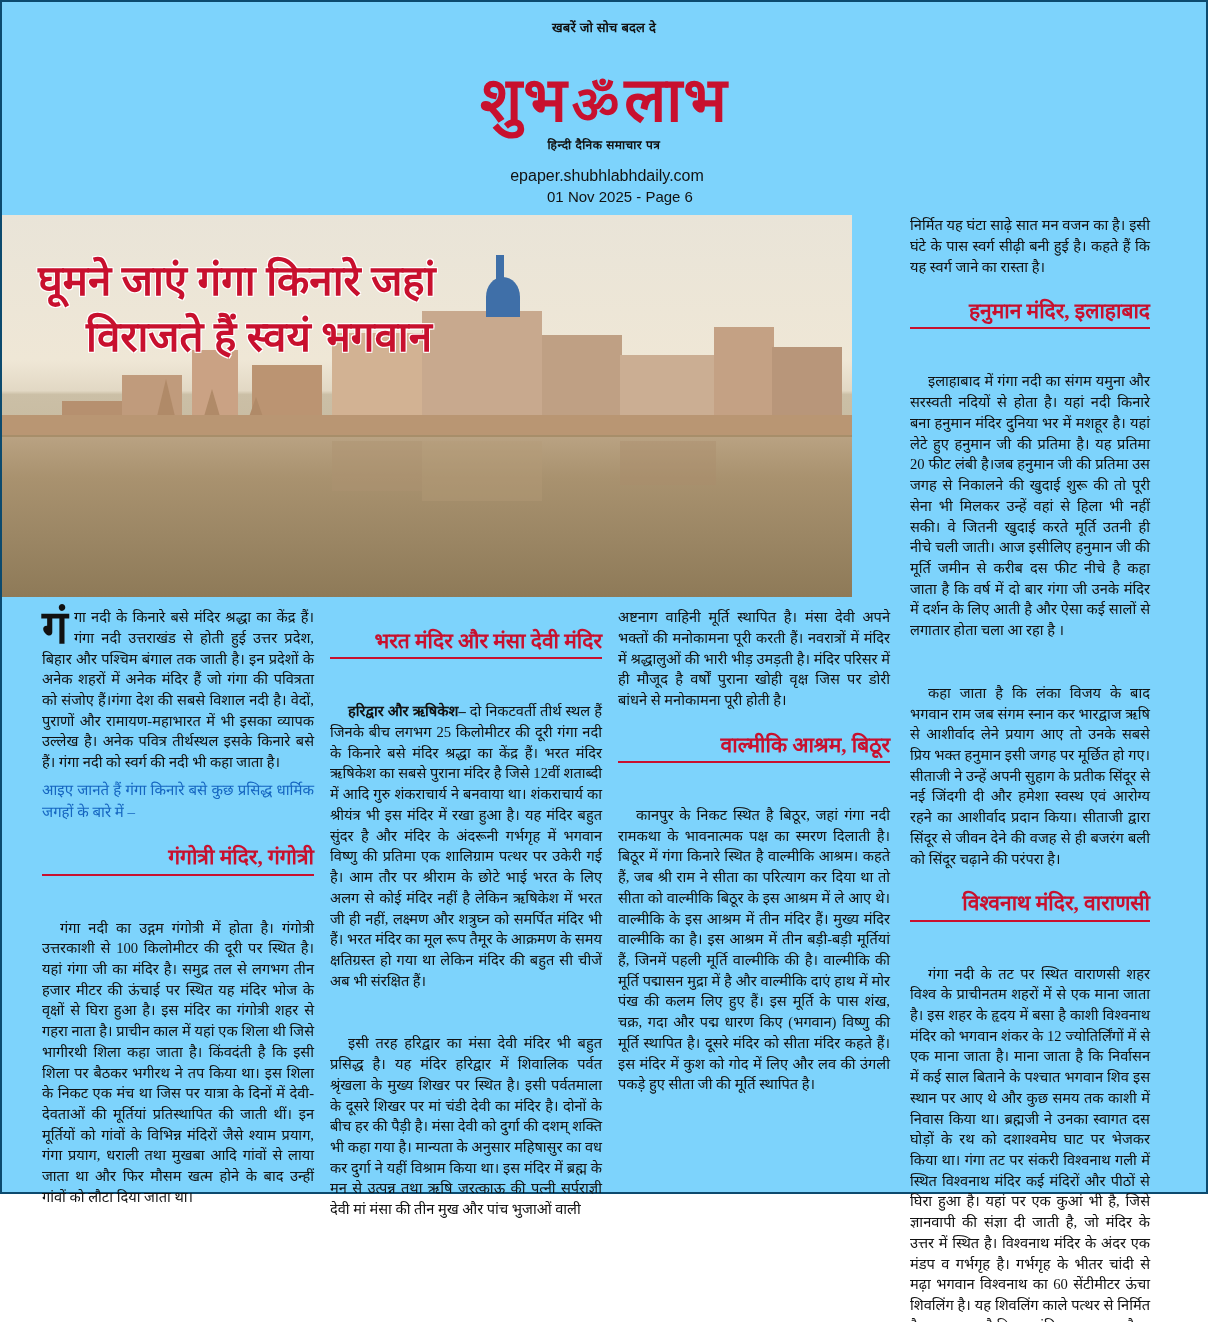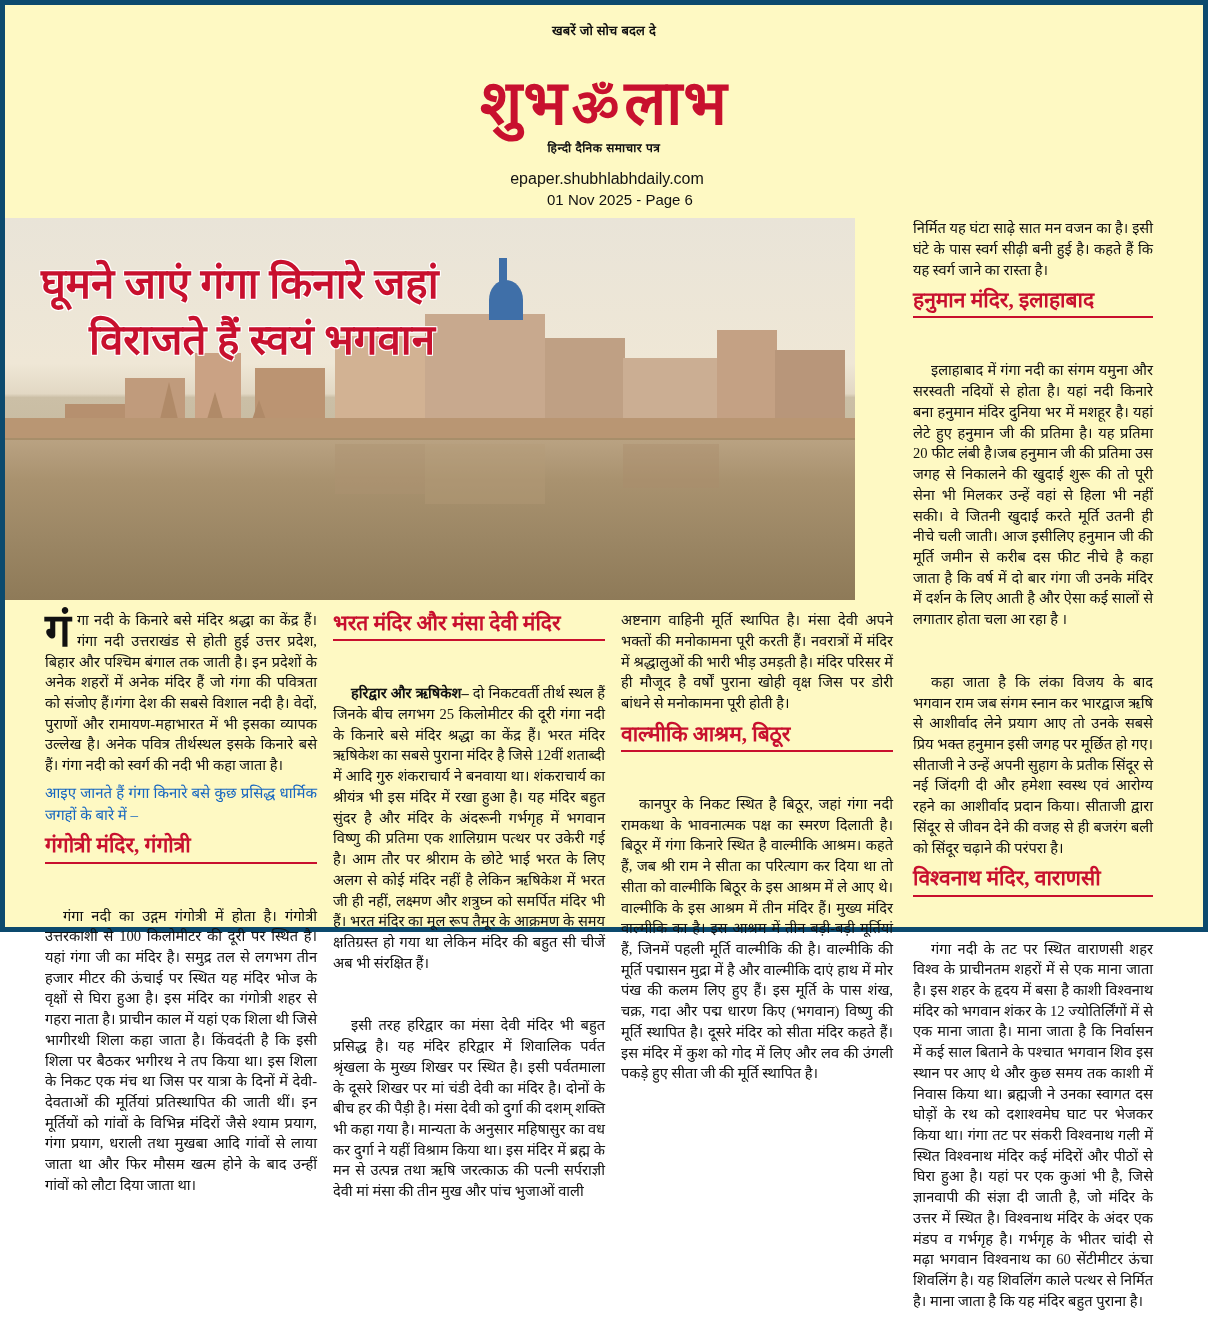--- a/index.html
+++ b/index.html
@@ -5,25 +5,25 @@
   html,body{margin:0;padding:0;}
   body{
     width:1208px;height:1322px;
     background:#ffffff;
     font-family:"Liberation Serif", serif;
     color:#111;
     position:relative;
     overflow:hidden;
   }
   .page{
-    width:1208px;height:932px;
+    width:1208px;height:1194px;
     box-sizing:border-box;
-    border:5px solid #0c4a6e;
-    position:relative;
-    background:#fef9c3;
+    border:2px solid #0c4a6e;
+    position:relative;
+    background:#7dd3fc;
   }
 
   
   .masthead{
     text-align:center;
     padding-top:14px;
   }
   .logo-wrap{
     display:inline-block;
     position:relative;
@@ -171,22 +171,22 @@
     font-size:15px;
     line-height:1.45;
     text-align:justify;
     margin:6px 0 6px 0;
   }
   .subhead{
     color:#c8102e;
     font-weight:bold;
     font-size:21px;
     line-height:1.25;
-    text-align:left;
-    margin:0 0 2px 0;
+    text-align:right;
+    margin:21px 0 2px 0;
     padding-bottom:3px;
     border-bottom:2px solid #c8102e;
     font-family:"Liberation Serif", serif;
   }
   .lead-bold{font-weight:bold;}
 </style>
 </head>
 <body>
 
 <div class="page">

